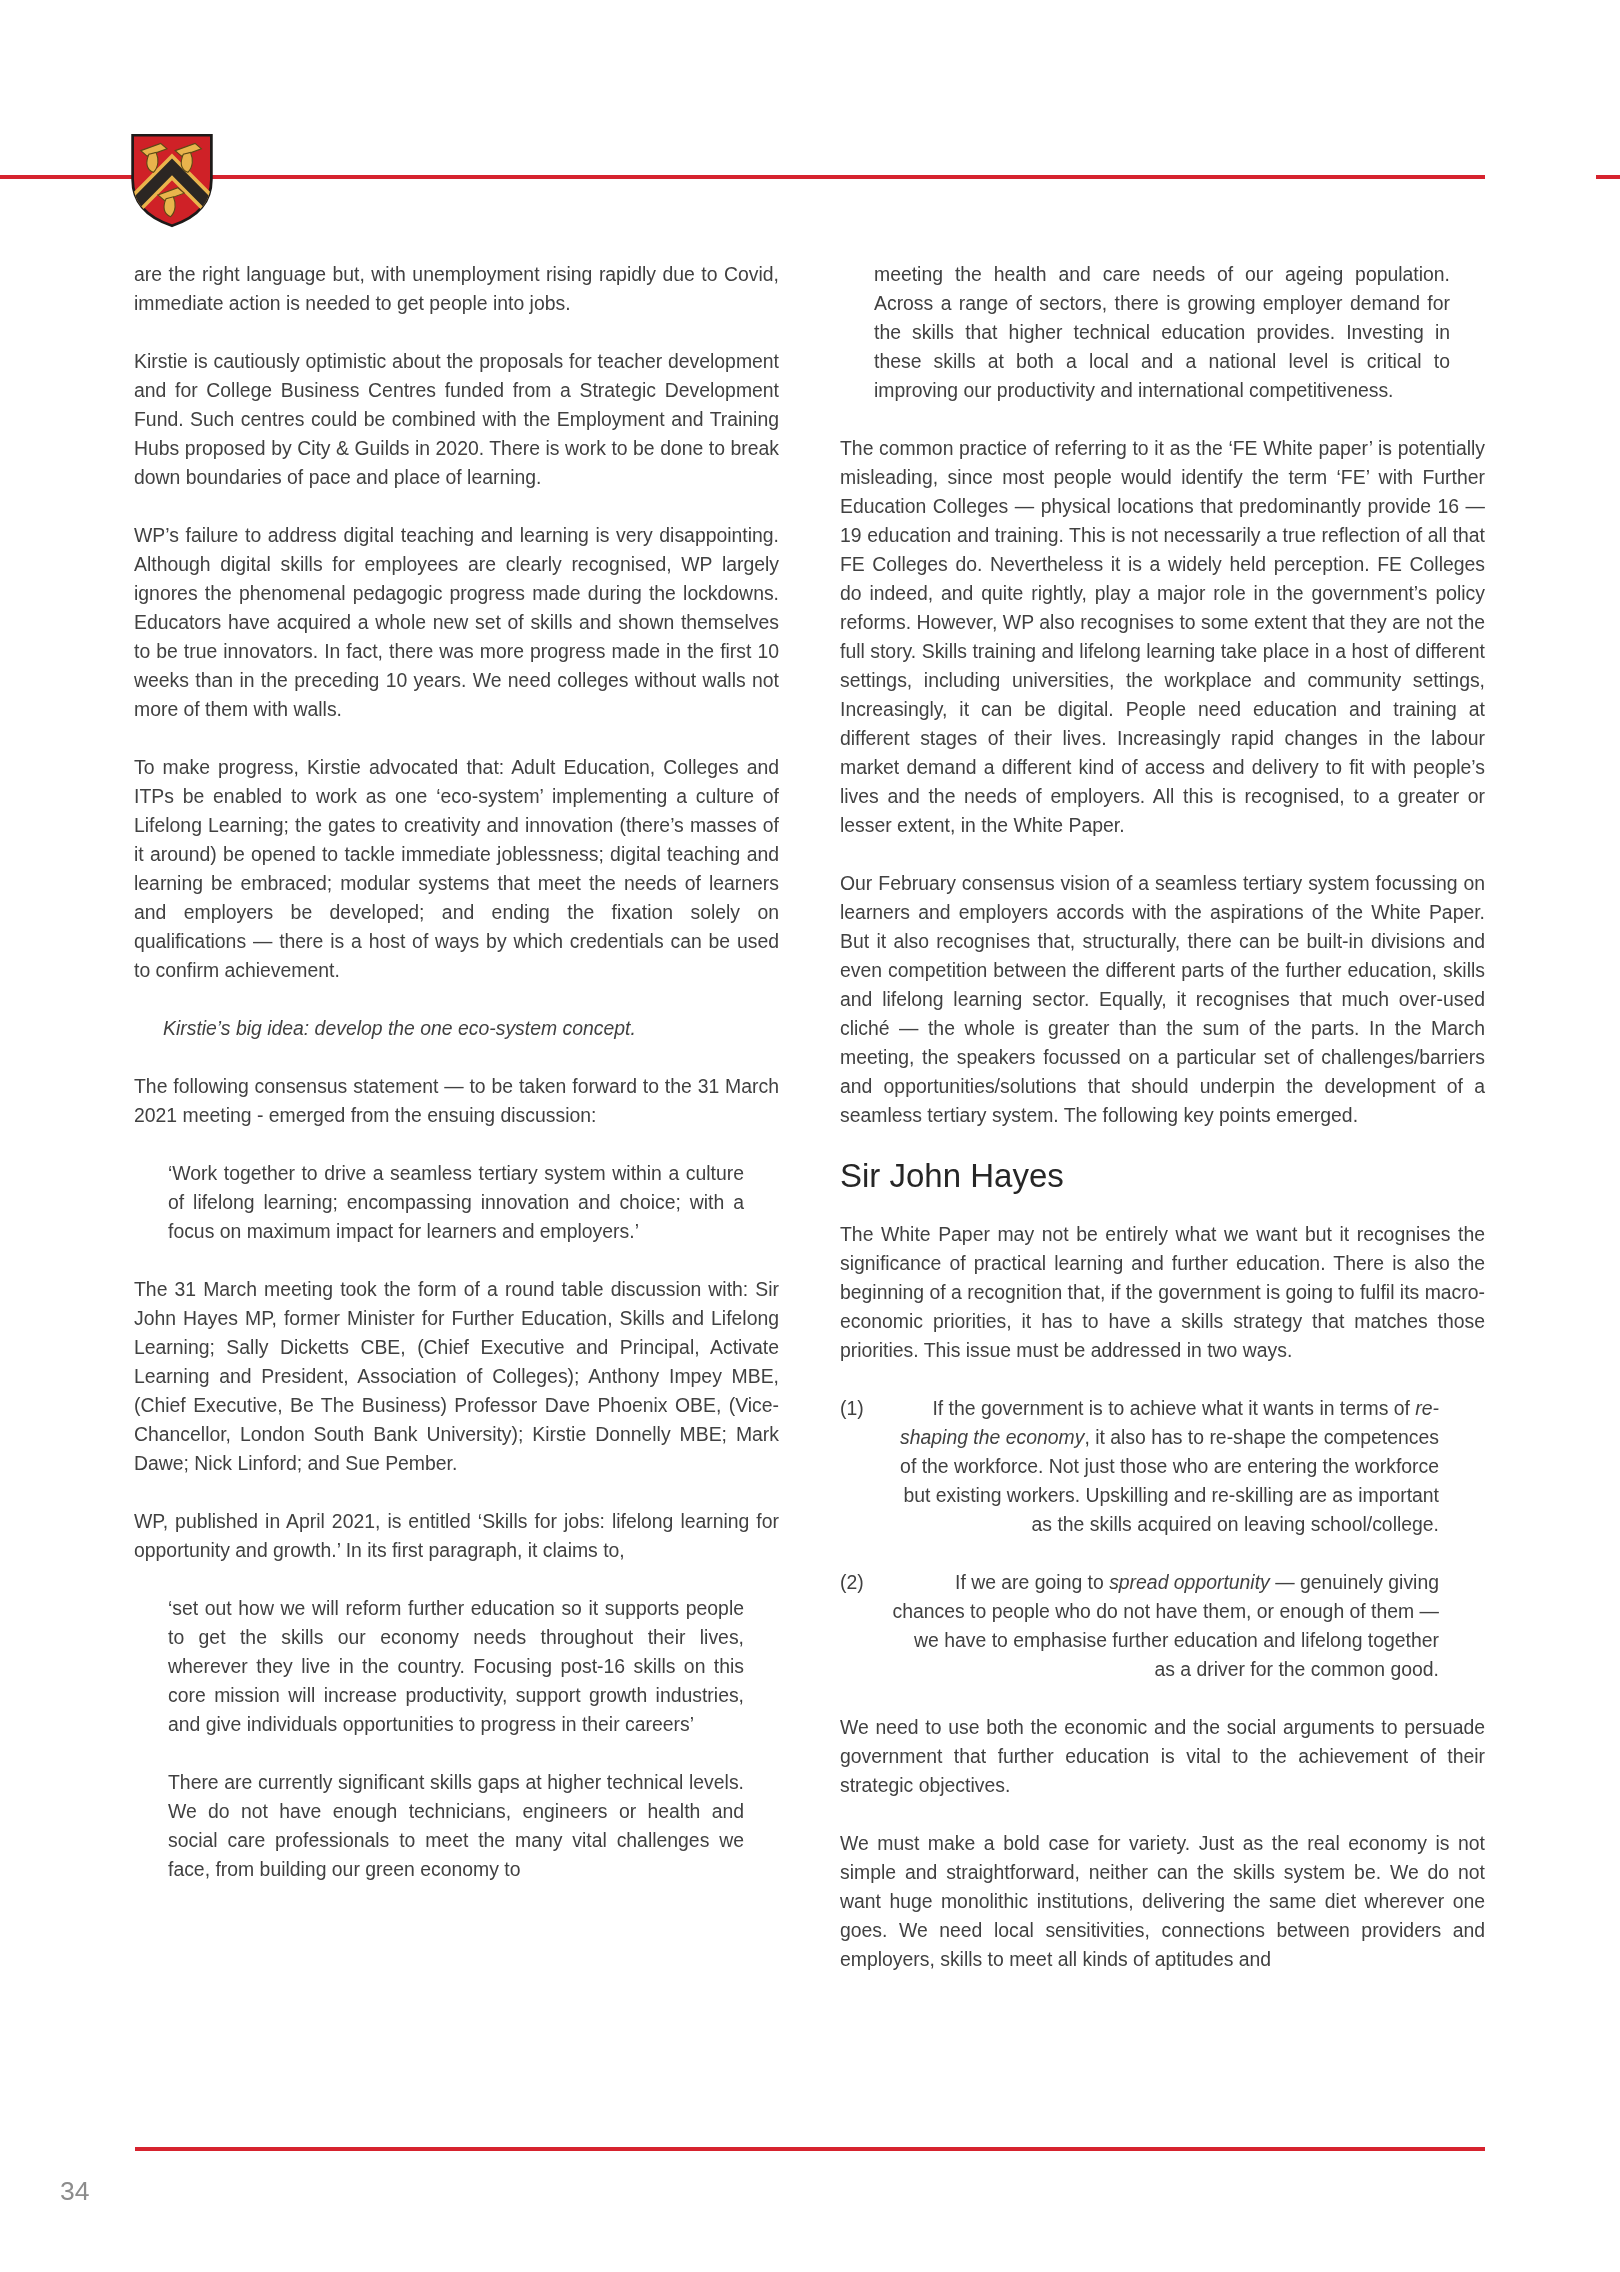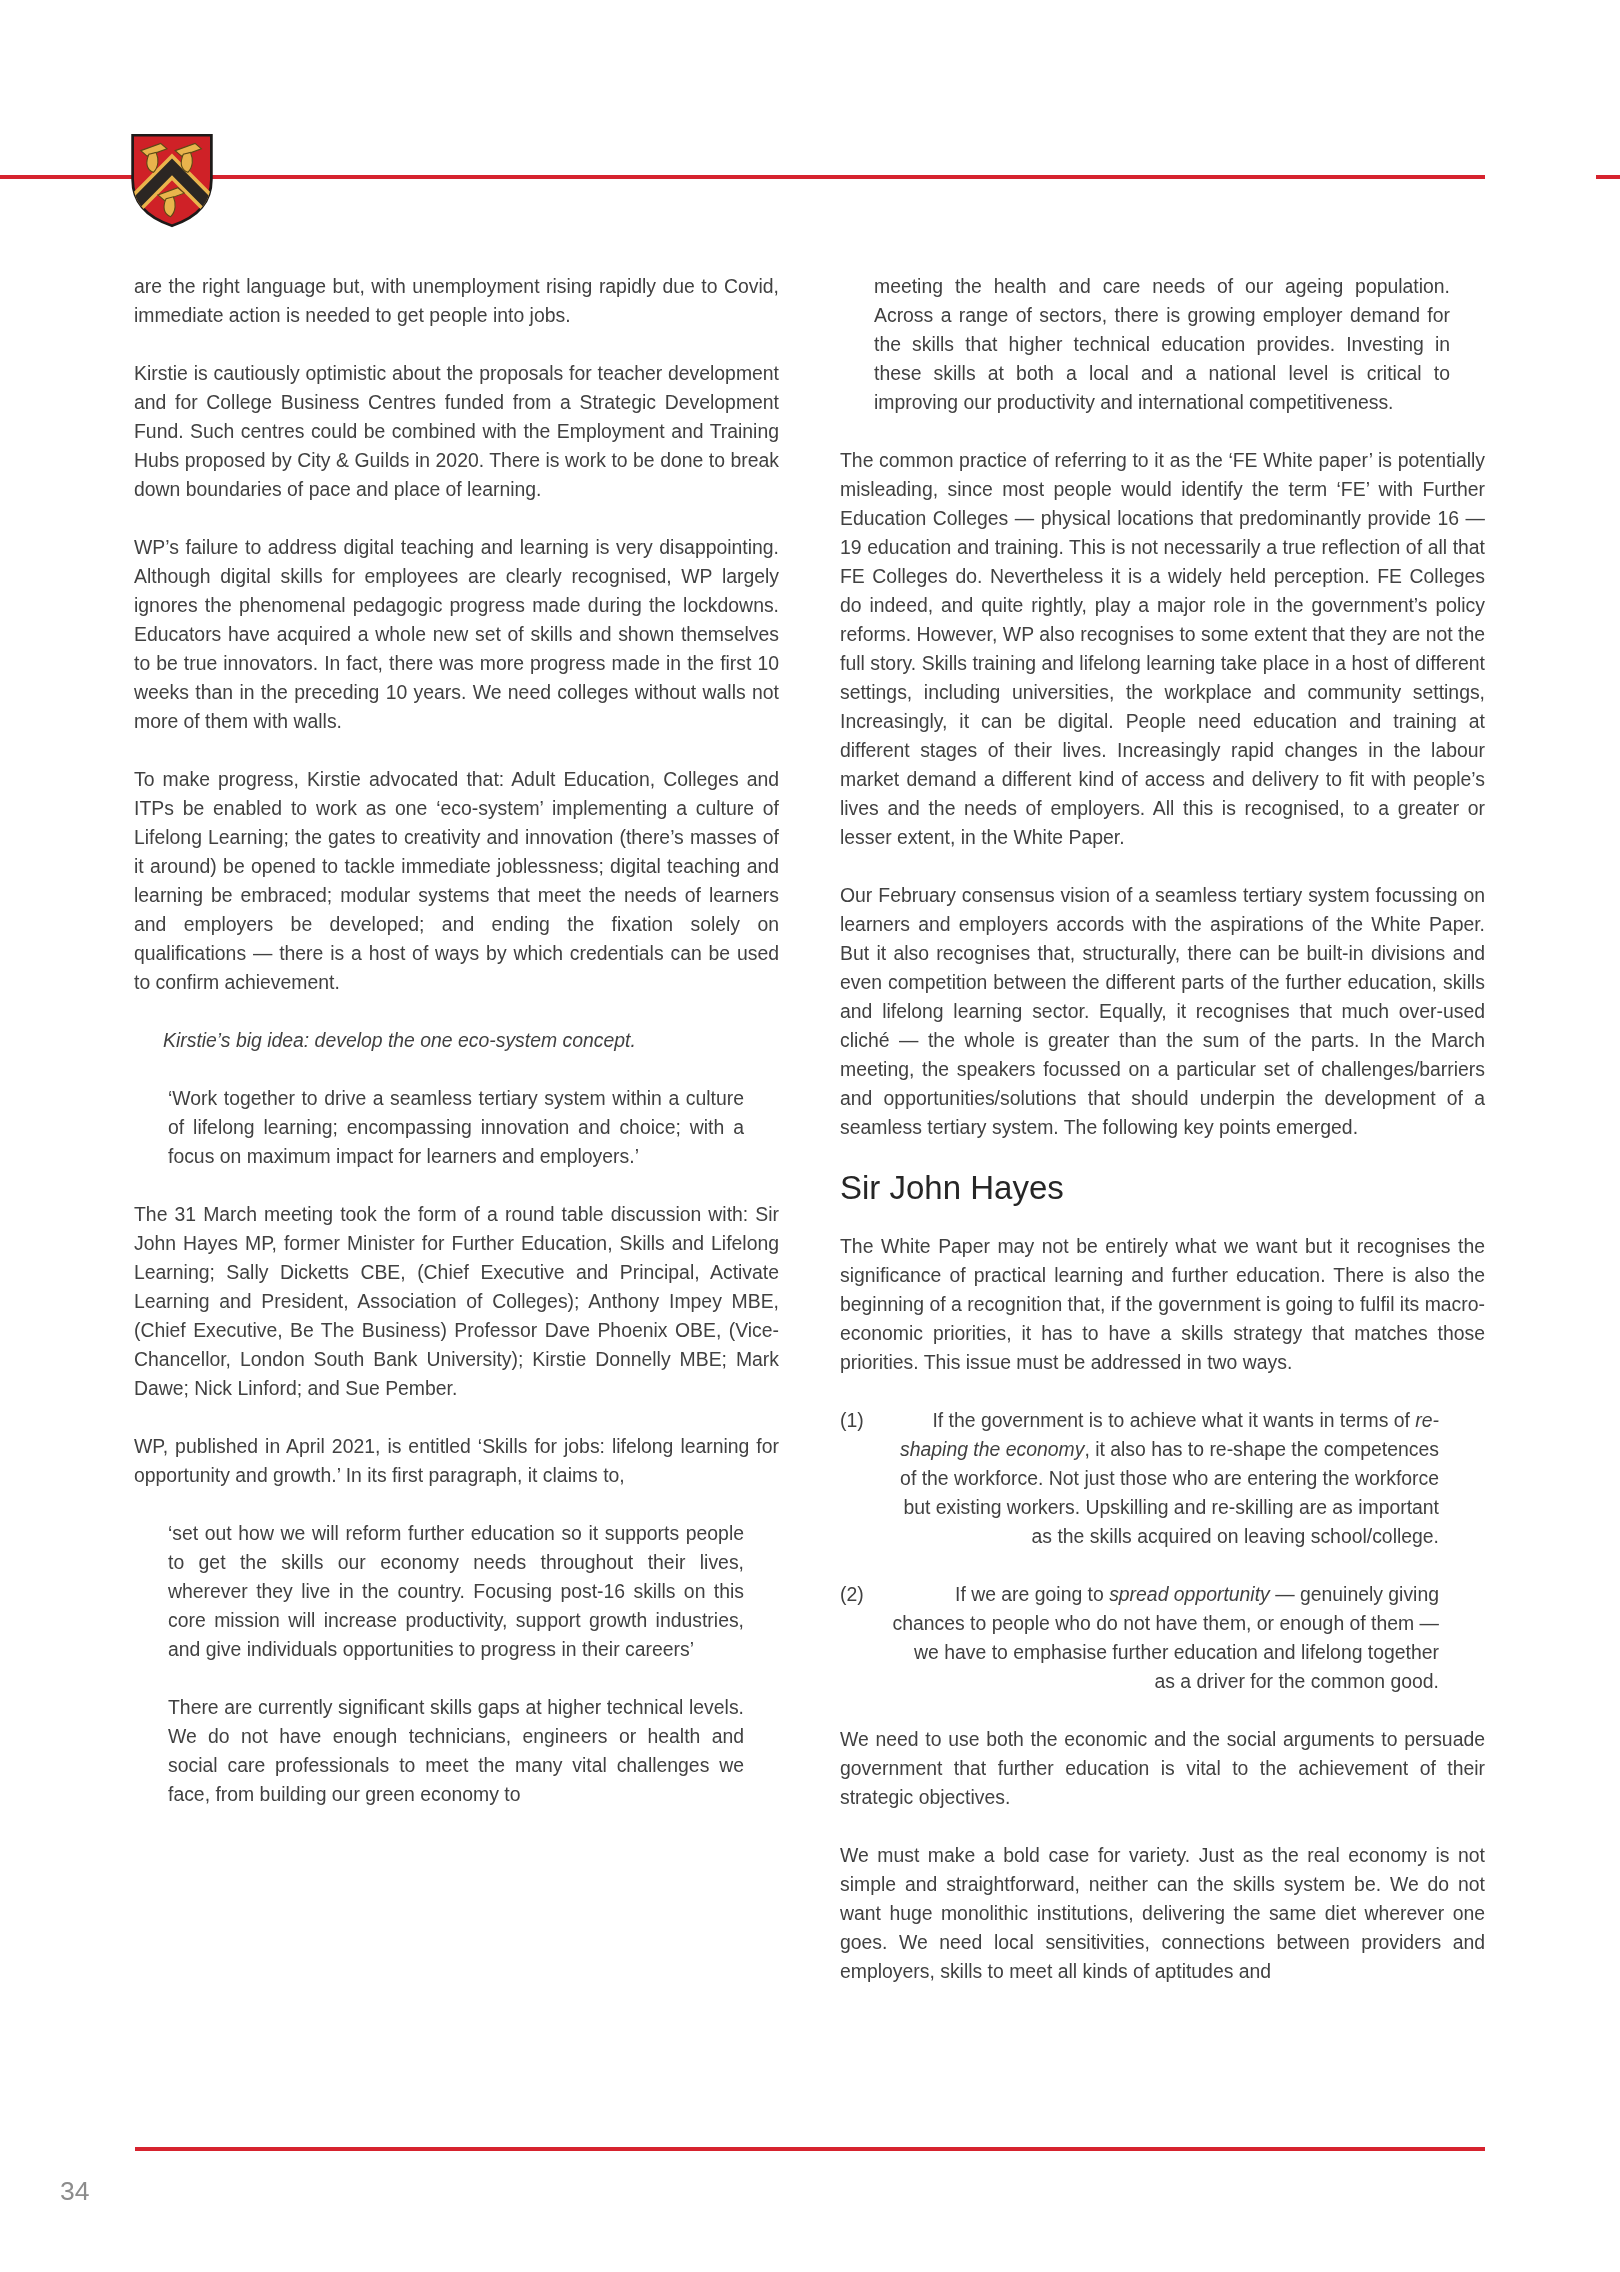--- a/index.html
+++ b/index.html
@@ -11,21 +11,21 @@
     font-family: "Liberation Sans", sans-serif;
     overflow: hidden;
   }
   .rule { position: absolute; height: 3.5px; background: #d6232e; }
   .rule-top        { left: 0;    top: 175px; width: 1485px; }
   .rule-top-right  { left: 1596px; top: 175px; width: 24px; }
   .rule-bottom     { left: 135px; top: 2147px; width: 1350px; }
   .crest { position: absolute; left: 129px; top: 132px; width: 86px; height: 97px; }
   .col {
     position: absolute;
-    top: 272px;
+    top: 260px;
     width: 645px;
     color: #414141;
     font-size: 19.4px;
     line-height: 29px;
   }
   .col-left  { left: 134px; }
   .col-right { left: 840px; }
   .col p { margin: 0 0 29px 0; }
   .body-par { text-align: justify; }
   .quote {
@@ -85,20 +85,21 @@
     <use href="#axeCharge" x="49" y="11"></use>
     <use href="#axeCharge" x="30" y="60"></use>
   </svg>
 
   <div class="col col-left">
     <p class="body-par">are the right language but, with unemployment rising rapidly due to Covid, immediate action is needed to get people into jobs.</p>
     <p class="body-par">Kirstie is cautiously optimistic about the proposals for teacher development and for College Business Centres funded from a Strategic Development Fund. Such centres could be combined with the Employment and Training Hubs proposed by City &amp; Guilds in 2020. There is work to be done to break down boundaries of pace and place of learning.</p>
     <p class="body-par">WP’s failure to address digital teaching and learning is very disappointing. Although digital skills for employees are clearly recognised, WP largely ignores the phenomenal pedagogic progress made during the lockdowns. Educators have acquired a whole new set of skills and shown themselves to be true innovators. In fact, there was more progress made in the first 10 weeks than in the preceding 10 years. We need colleges without walls not more of them with walls.</p>
     <p class="body-par">To make progress, Kirstie advocated that: Adult Education, Colleges and ITPs be enabled to work as one ‘eco-system’ implementing a culture of Lifelong Learning; the gates to creativity and innovation (there’s masses of it around) be opened to tackle immediate joblessness; digital teaching and learning be embraced; modular systems that meet the needs of learners and employers be developed; and ending the fixation solely on qualifications — there is a host of ways by which credentials can be used to confirm achievement.</p>
     <p class="italic-note">Kirstie’s big idea: develop the one eco-system concept.</p>
+    <p class="body-par">The following consensus statement — to be taken forward to the 31 March 2021 meeting - emerged from the ensuing discussion:</p>
     <p class="quote">‘Work together to drive a seamless tertiary system within a culture of lifelong learning; encompassing innovation and choice; with a focus on maximum impact for learners and employers.’</p>
     <p class="body-par">The 31 March meeting took the form of a round table discussion with: Sir John Hayes MP, former Minister for Further Education, Skills and Lifelong Learning; Sally Dicketts CBE, (Chief Executive and Principal, Activate Learning and President, Association of Colleges); Anthony Impey MBE, (Chief Executive, Be The Business) Professor Dave Phoenix OBE, (Vice-Chancellor, London South Bank University); Kirstie Donnelly MBE; Mark Dawe; Nick Linford; and Sue Pember.</p>
     <p class="body-par">WP, published in April 2021, is  entitled ‘Skills for jobs: lifelong learning for opportunity and growth.’ In its first paragraph, it claims to,</p>
     <p class="quote">‘set out how we will reform further education so it supports people to get the skills our economy needs throughout their lives, wherever they live in the country. Focusing post-16 skills on this core mission will increase productivity, support growth industries, and give individuals opportunities to progress in their careers’</p>
     <p class="quote">There are currently significant skills gaps at higher technical levels. We do not have enough technicians, engineers or health and social care professionals to meet the many vital challenges we face, from building our green economy to</p>
   </div>
 
   <div class="col col-right">
     <p class="quote">meeting the health and care needs of our ageing population. Across a range of sectors, there is growing employer demand for the skills that higher technical education provides. Investing in these skills at both a local and a national level is critical to improving our productivity and international competitiveness.</p>
     <p class="body-par">The common practice of referring to it as the ‘FE White paper’ is potentially misleading, since most people would identify the term ‘FE’ with Further Education Colleges — physical locations that predominantly provide 16 — 19 education and training. This is not necessarily a true reflection of all that FE Colleges do. Nevertheless it is a widely held perception. FE Colleges do indeed, and quite rightly, play a major role in the government’s policy reforms. However, WP also recognises to some extent that they are not the full story. Skills training and lifelong learning take place in a host of different settings, including universities, the workplace and community settings, Increasingly, it can be digital. People need education and training at different stages of their lives. Increasingly rapid changes in the labour market demand a different kind of access and delivery to fit with people’s lives and the needs of employers. All this is recognised, to a greater or lesser extent, in the White Paper.</p>

